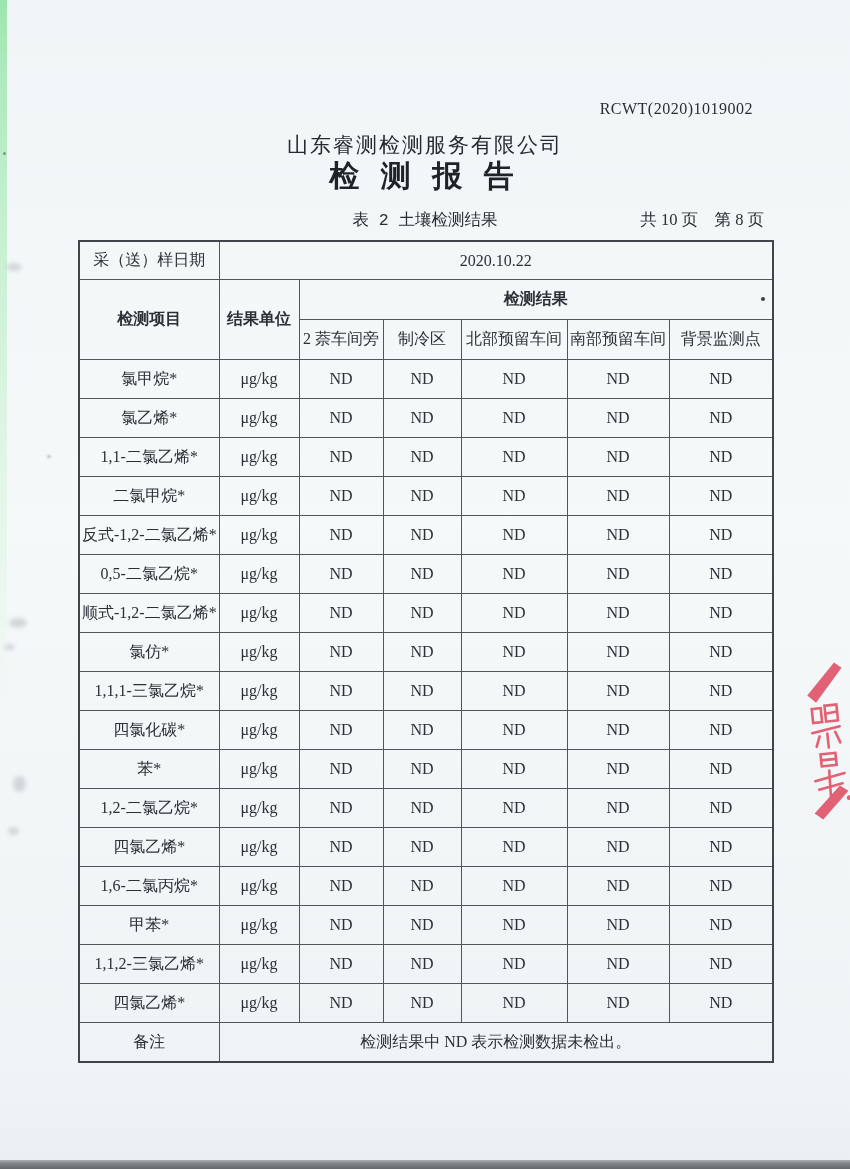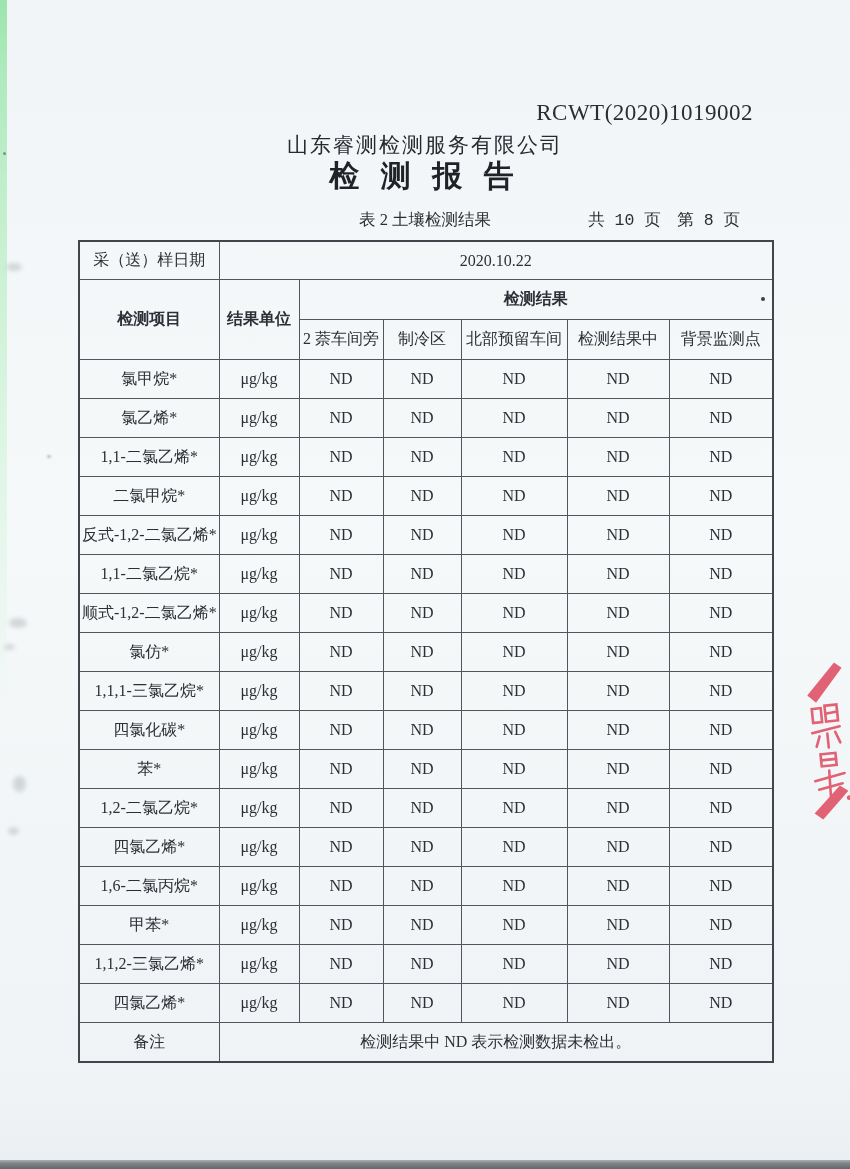--- a/index.html
+++ b/index.html
@@ -31,33 +31,33 @@
   .speck { position:absolute; background:#3b3f43; border-radius:50%; }
   .sp1 { left:761px; top:297px; width:4px; height:4px; }
   .sp2 { left:3px;  top:152px; width:3px; height:3px; opacity:.5; }
   .sp3 { left:47px; top:455px; width:4px; height:3px; opacity:.35; filter:blur(1px); }
 
   .stamp { position:absolute; left:798px; top:660px; width:52px; height:160px; opacity:.88; }
 
   
   .report-no {
     position:absolute; top:100px; left:0; width:753px; text-align:right;
-    font-size:23px; letter-spacing:.5px; color:#2a2e33;
+    font-size:16px; letter-spacing:.5px; color:#2a2e33;
   }
   .company {
     position:absolute; top:131px; left:0; width:850px; text-align:center;
     font-size:21px; letter-spacing:2px; color:#272b30;
   }
   .title {
     position:absolute; top:156px; left:0; width:850px; text-align:center;
     font-size:30px; font-weight:bold; letter-spacing:7px; color:#1f2327;
   }
   .caption-row { position:absolute; top:209px; left:78px; width:694px; height:24px; font-size:16.5px; }
-  .caption-center { position:absolute; left:0; width:100%; text-align:center; color:#2a2e33; }
-  .pagination { position:absolute; right:32px; top:0; color:#2a2e33;font-family:Liberation Mono, monospace; }
+  .caption-center { position:absolute; left:0; width:100%; text-align:center; color:#2a2e33;font-family:Liberation Mono, monospace; }
+  .pagination { position:absolute; right:8px; top:0; color:#2a2e33; }
 
   
   table.results {
     position:absolute; top:240px; left:78px; width:694px;
     border-collapse:collapse; table-layout:fixed;
     border:2px solid #41464c;
   }
   table.results td {
     border:1px solid #51565c;
     text-align:center; vertical-align:middle;
@@ -134,21 +134,21 @@
       </tr>
       <tr class="r-head1">
         <td rowspan="2">检测项目</td>
         <td rowspan="2">结果单位</td>
         <td colspan="5">检测结果</td>
       </tr>
       <tr class="r-head2">
         <td>2 萘车间旁</td>
         <td>制冷区</td>
         <td>北部预留车间</td>
-        <td>检测结果中</td>
+        <td>南部预留车间</td>
         <td>背景监测点</td>
       </tr>
       <tr class="data-row">
       <td class="c-item">氯甲烷*</td>
       <td>μg/kg</td>
       <td>ND</td>
       <td>ND</td>
       <td>ND</td>
       <td>ND</td>
       <td>ND</td>
@@ -183,21 +183,21 @@
         <tr class="data-row">
       <td class="c-item">反式-1,2-二氯乙烯*</td>
       <td>μg/kg</td>
       <td>ND</td>
       <td>ND</td>
       <td>ND</td>
       <td>ND</td>
       <td>ND</td>
     </tr>
         <tr class="data-row">
-      <td class="c-item">1,1-二氯乙烷*</td>
+      <td class="c-item">0,5-二氯乙烷*</td>
       <td>μg/kg</td>
       <td>ND</td>
       <td>ND</td>
       <td>ND</td>
       <td>ND</td>
       <td>ND</td>
     </tr>
         <tr class="data-row">
       <td class="c-item">顺式-1,2-二氯乙烯*</td>
       <td>μg/kg</td>

